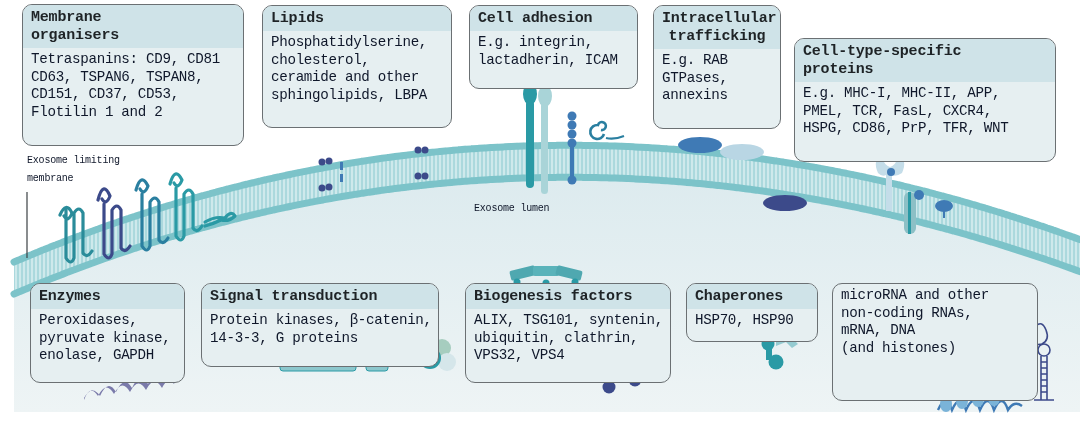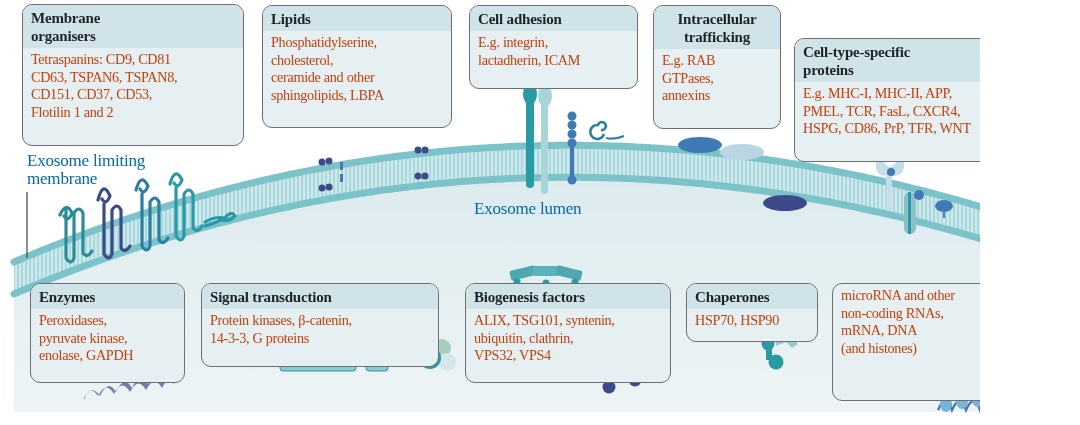--- a/index.html
+++ b/index.html
@@ -1,21 +1,21 @@
 <!DOCTYPE html>
 <html><head>
 <meta charset="utf-8">
 <style>
   html, body { margin:0; padding:0; background:#ffffff; }
-  #stage { position:relative; width:980px; height:425px; overflow:hidden; background:#ffffff; font-family:Liberation Serif, serif; }
+  #stage { position:relative; width:1080px; height:425px; overflow:hidden; background:#ffffff; font-family:Liberation Mono, monospace; }
   #art { position:absolute; left:0; top:0; }
   .box { position:absolute; border:1.6px solid #6b7073; border-radius:10px; background:#e6eff1; overflow:hidden; box-sizing:border-box; }
   .box .hd { background:#cfe3e8; font-weight:bold; color:#1e2326; font-size:15px; line-height:18px; padding:4px 8px 3px 8px; letter-spacing:-0.2px; }
-  .box .bd { color:#c2410c; font-size:14.2px; line-height:17.6px; padding:3px 8px 4px 8px; white-space:pre; letter-spacing:-0.3px; }
-  .lbl { position:absolute; color:#0369a1; font-size:17px; line-height:18px; white-space:pre; letter-spacing:-0.2px; }
+  .box .bd { color:#0f172a; font-size:14.2px; line-height:17.6px; padding:3px 8px 4px 8px; white-space:pre; letter-spacing:-0.3px; }
+  .lbl { position:absolute; color:#0f172a; font-size:10px; line-height:18px; white-space:pre; letter-spacing:-0.2px; }
 </style>
 </head>
 <body>
 
 <div id="stage">
   <svg id="art" width="1080" height="425" viewBox="0 0 1080 425">
     <defs>
       <pattern id="tails" width="4" height="10" patternUnits="userSpaceOnUse">
         <line x1="1.3" y1="0" x2="1.3" y2="10" stroke="#7cc3c9" stroke-width="0.7"></line>
         <line x1="2.7" y1="0" x2="2.7" y2="10" stroke="#7cc3c9" stroke-width="0.7"></line>

